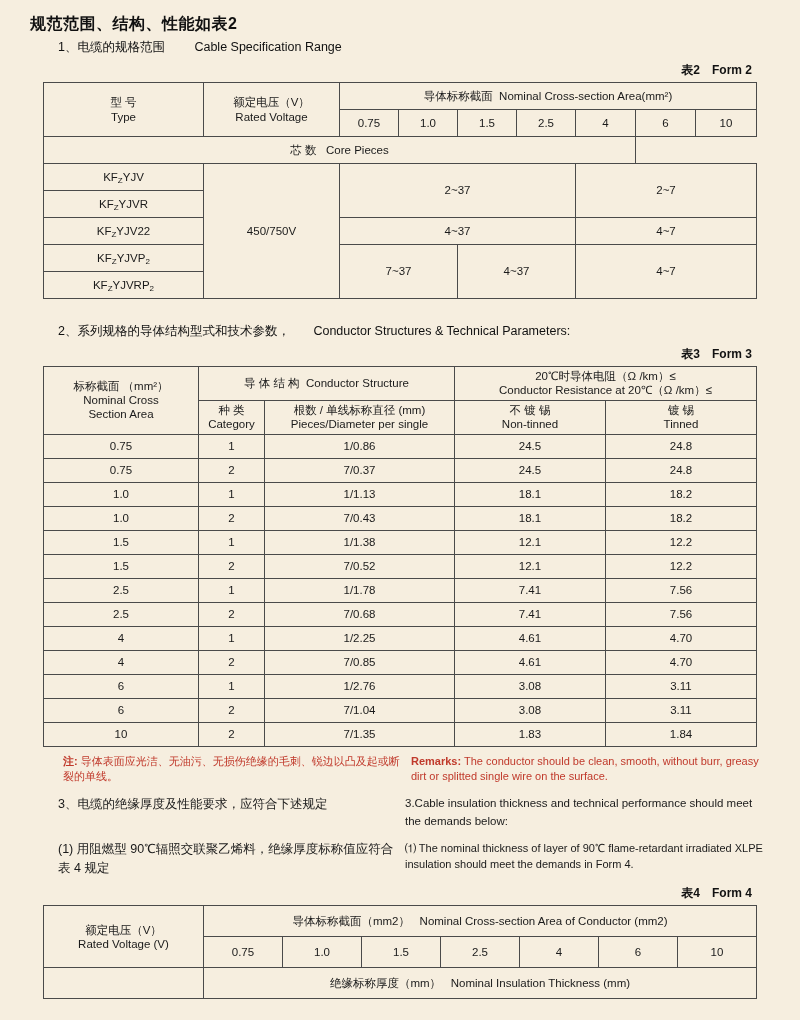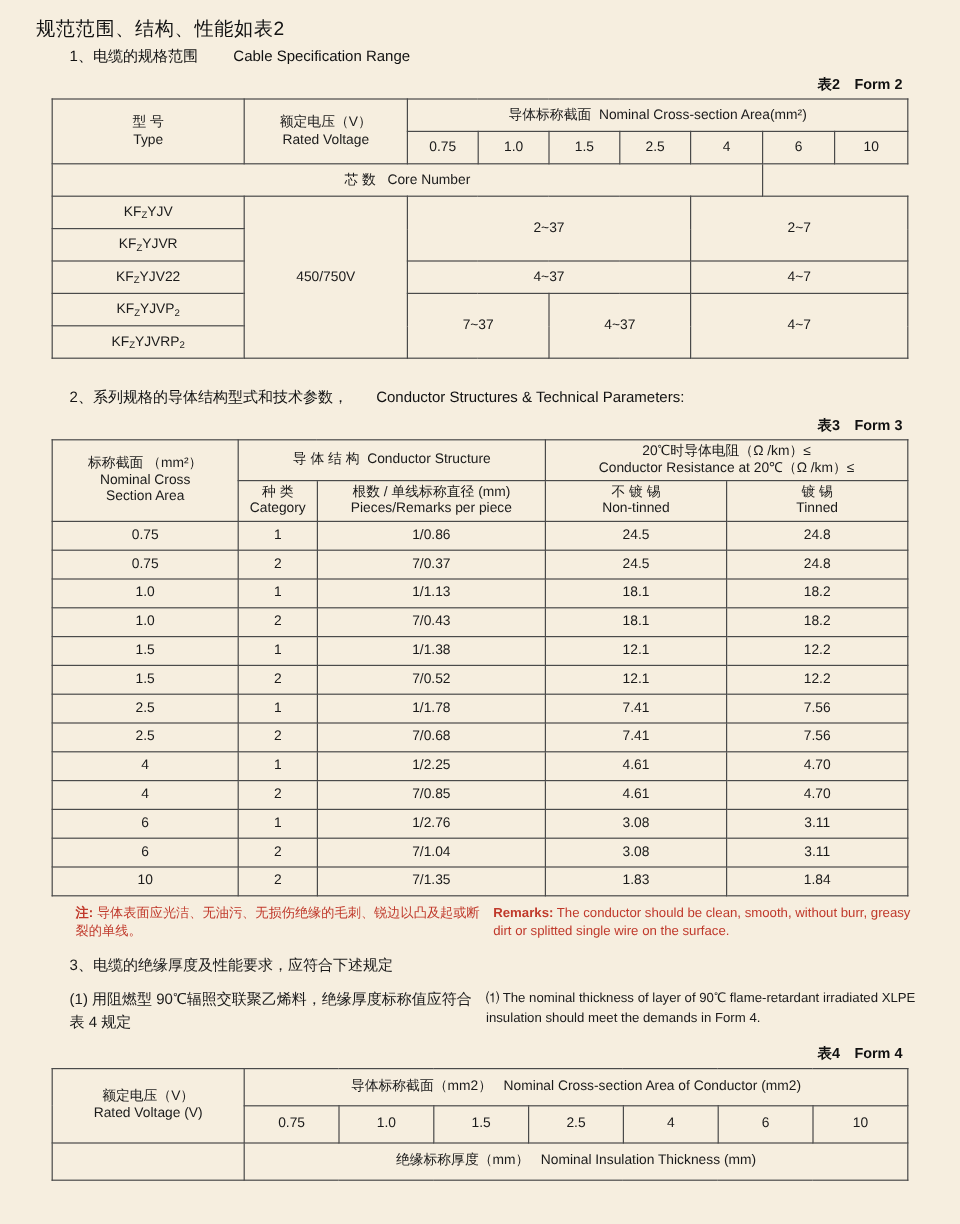--- a/index.html
+++ b/index.html
@@ -17,21 +17,21 @@
   }
   .page {
     position: relative;
     width: 800px;
     height: 1020px;
     box-sizing: border-box;
     padding: 14px 30px 0 30px;
   }
   .title-cn {
     font-size: 16px;
-    font-weight: normal;
+    font-weight: bold;
     color: #111;
     letter-spacing: 0.5px;
     margin: 0 0 4px 0;
   }
   .title-en {
     font-size: 14.5px;
     font-weight: bold;
     color: #1c3f94;
     margin: 0 0 12px 0;
   }
@@ -168,21 +168,21 @@
         <td>0.75</td>
         <td>1.0</td>
         <td>1.5</td>
         <td>2.5</td>
         <td>4</td>
         <td>6</td>
         <td>10</td>
       </tr>
       <tr>
         <td colspan="7">
-          <span>芯   数</span>&nbsp;&nbsp;&nbsp;<span>Core Number</span>
+          <span>芯   数</span>&nbsp;&nbsp;&nbsp;<span>Core Pieces</span>
         </td>
       </tr>
       <tr>
         <td>KF<sub>Z</sub>YJV</td>
         <td rowspan="5">450/750V</td>
         <td colspan="4" rowspan="2">2~37</td>
         <td colspan="3" rowspan="2">2~7</td>
       </tr>
       <tr>
         <td>KF<sub>Z</sub>YJVR</td>
@@ -238,21 +238,21 @@
           <span class="en">Conductor Resistance at 20℃（Ω /km）≤</span>
         </td>
       </tr>
       <tr class="hrow">
         <td class="two-line">
           <span class="cn">种  类</span>
           <span class="en">Category</span>
         </td>
         <td class="two-line">
           <span class="cn">根数 / 单线标称直径 (mm)</span>
-          <span class="en">Pieces/Remarks per piece</span>
+          <span class="en">Pieces/Diameter per single</span>
         </td>
         <td class="two-line">
           <span class="cn">不 镀 锡</span>
           <span class="en">Non-tinned</span>
         </td>
         <td class="two-line">
           <span class="cn">镀 锡</span>
           <span class="en">Tinned</span>
         </td>
       </tr>
@@ -357,20 +357,21 @@
       <span>导体表面应光洁、无油污、无损伤绝缘的毛刺、锐边以凸及起或断裂的单线。</span>
     </div>
     <div class="note-en">
       <b>Remarks:</b>
       <span>The conductor  should be clean, smooth, without burr, greasy dirt or splitted single wire on the surface.</span>
     </div>
   </div>
 
   <div class="para-row">
     <div class="para-left">3、电缆的绝缘厚度及性能要求，应符合下述规定</div>
+    <div class="para-right">3.Cable insulation thickness and technical performance should meet the demands below:</div>
   </div>
 
   <div class="para-row small">
     <div class="para-left">(1)  用阻燃型 90℃辐照交联聚乙烯料，绝缘厚度标称值应符合表 4 规定</div>
     <div class="para-right">⑴ The nominal thickness of layer of 90℃ flame-retardant irradiated XLPE insulation should meet the  demands in Form 4.</div>
   </div>
 
   <div class="form-label" style="margin-top:8px;">
     <span>表4</span><span class="gap"></span><span>Form 4</span>
   </div>

